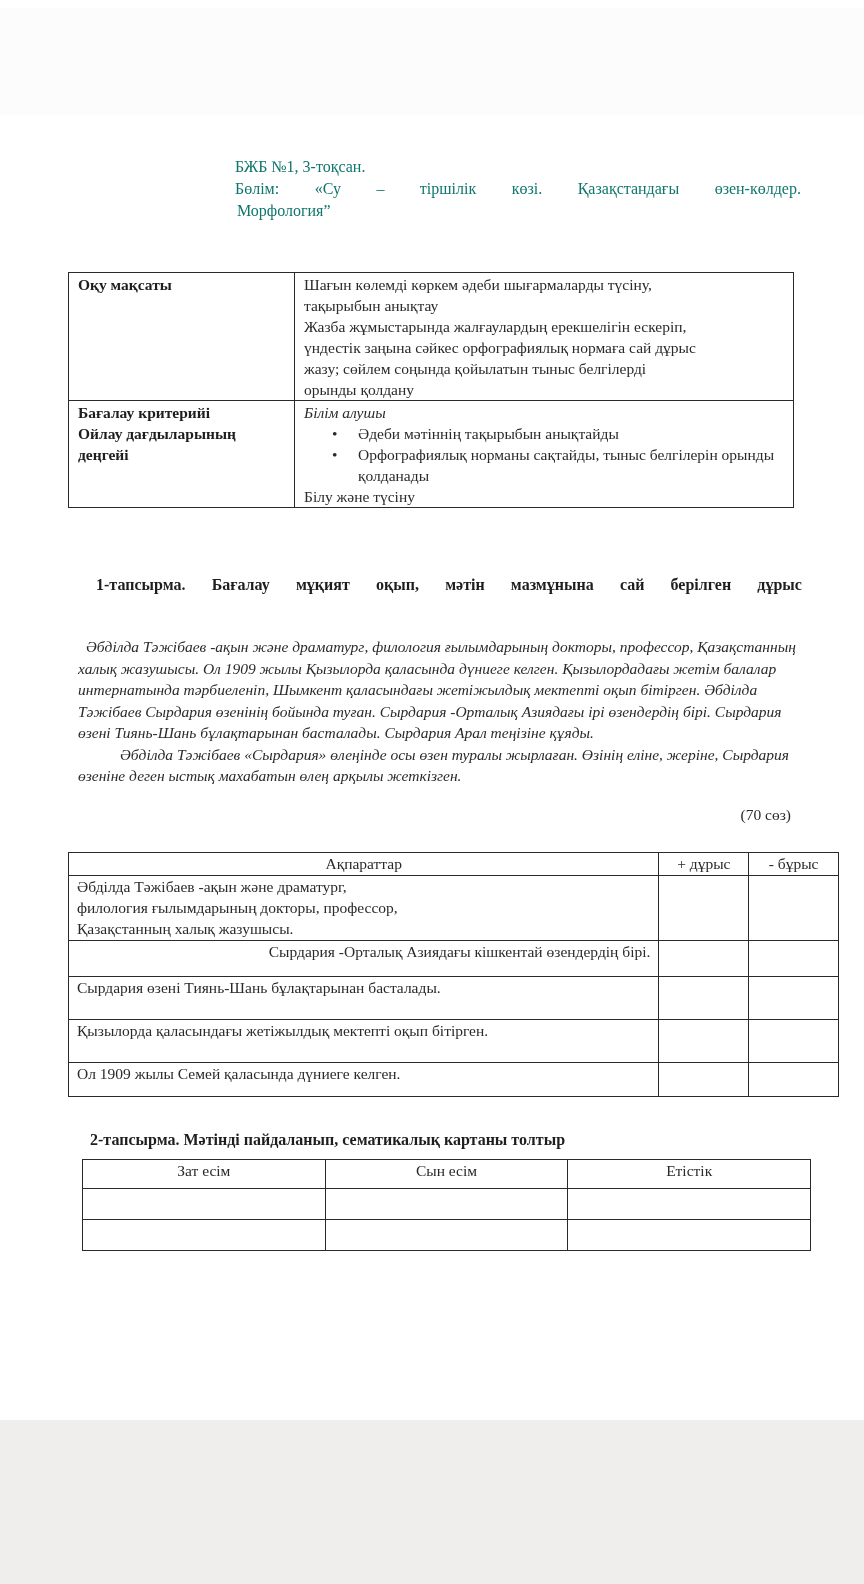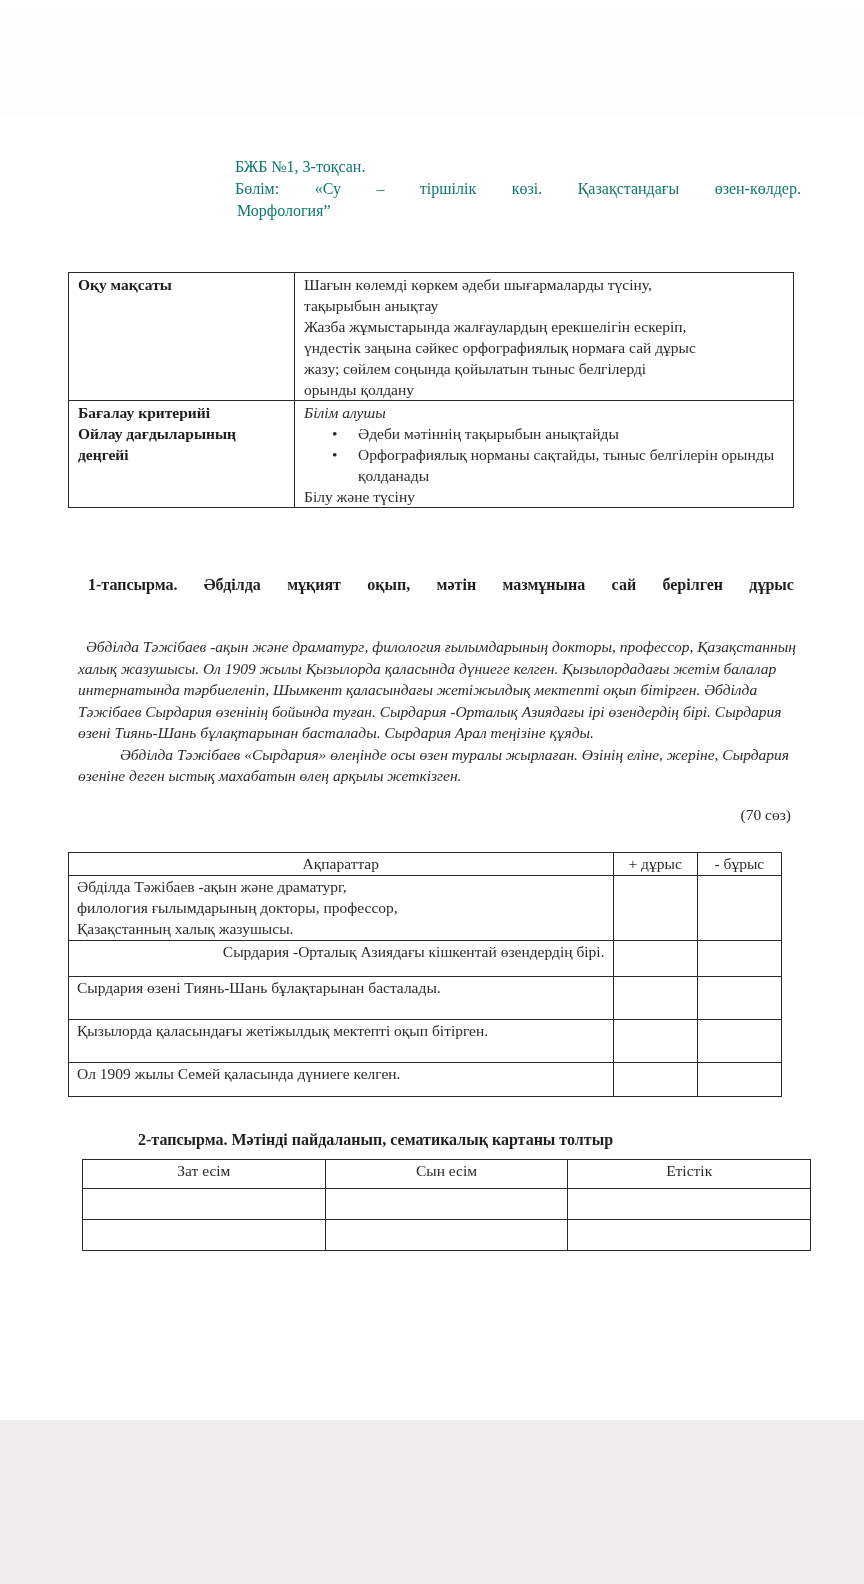--- a/index.html
+++ b/index.html
@@ -26,42 +26,42 @@
   .t1 .c1 { width: 207px; font-weight: bold; color: #1e1e1e; }
   .t1 .r1 { height: 127px; }
   .t1 .r2 { height: 107px; }
   .t1 .r3 { height: 41px; }
   .t1 .label-line { display: block; }
   .t1 ul { margin: 0; padding: 0 0 0 54px; list-style: none; }
   .t1 ul li { position: relative; }
   .t1 ul li::before { content: "•"; position: absolute; left: -26px; top: 0; }
   .t1 .italic { font-style: italic; }
 
-  .task1 { position: absolute; left: 88px; top: 574px; width: 706px; font-weight: bold; font-size: 16px; line-height: 21px; color: #1e1e1e; text-align: justify; text-align-last: left; }
+  .task1 { position: absolute; left: 96px; top: 574px; width: 706px; font-weight: bold; font-size: 16px; line-height: 21px; color: #1e1e1e; text-align: justify; text-align-last: left; }
   .task1 .first { display: flex; justify-content: space-between; }
 
   .paragraph { position: absolute; left: 78px; top: 636px; width: 720px; font-size: 15.5px; line-height: 21.5px; color: #2a2a2a; font-style: italic; }
   .paragraph p { margin: 0; }
   .paragraph .indent2 { text-indent: 42px; }
   .word-count { position: absolute; right: 73px; top: 806px; font-size: 15.5px; color: #2a2a2a; }
 
   
-  .t2 { left: 68px; top: 852px; width: 714px; }
+  .t2 { left: 68px; top: 852px; width: 771px; }
   .t2 th { text-align: center; height: 22px; padding: 0; }
   .t2 td { padding: 0 8px; }
   .t2 .col-a { width: 571px; }
   .t2 .col-b { width: 86px; }
   .t2 .col-c { width: 86px; }
   .t2 .r1 { height: 65px; }
   .t2 .r2 { height: 36px; text-align: right; }
   .t2 .r3 { height: 43px; }
   .t2 .r4 { height: 43px; }
   .t2 .r5 { height: 34px; }
 
-  .task2 { position: absolute; left: 90px; top: 1131px; font-weight: bold; font-size: 16px; color: #1e1e1e; margin-left: 48px; }
+  .task2 { position: absolute; left: 90px; top: 1131px; font-weight: bold; font-size: 16px; color: #1e1e1e; }
 
   
   .t3 { left: 82px; top: 1159px; width: 729px; }
   .t3 th { text-align: center; height: 28px; padding: 0; width: 33.3%; vertical-align: top; }
   .t3 td { height: 28px; }
 </style>
 </head>
 <body>
 
 <div class="top-band"></div>
@@ -109,21 +109,21 @@
       </ul>
       <span class="label-line">Білу және түсіну</span>
     </td>
   </tr>
 </tbody>
   </table>
 
 <div class="task1">
   <div class="first">
     <span>1-тапсырма.</span>
-    <span>Әбділда</span>
+    <span>Бағалау</span>
     <span>мұқият</span>
     <span>оқып,</span>
     <span>мәтін</span>
     <span>мазмұнына</span>
     <span>сай</span>
     <span>берілген</span>
     <span>дұрыс</span>
   </div>
 </div>
 

